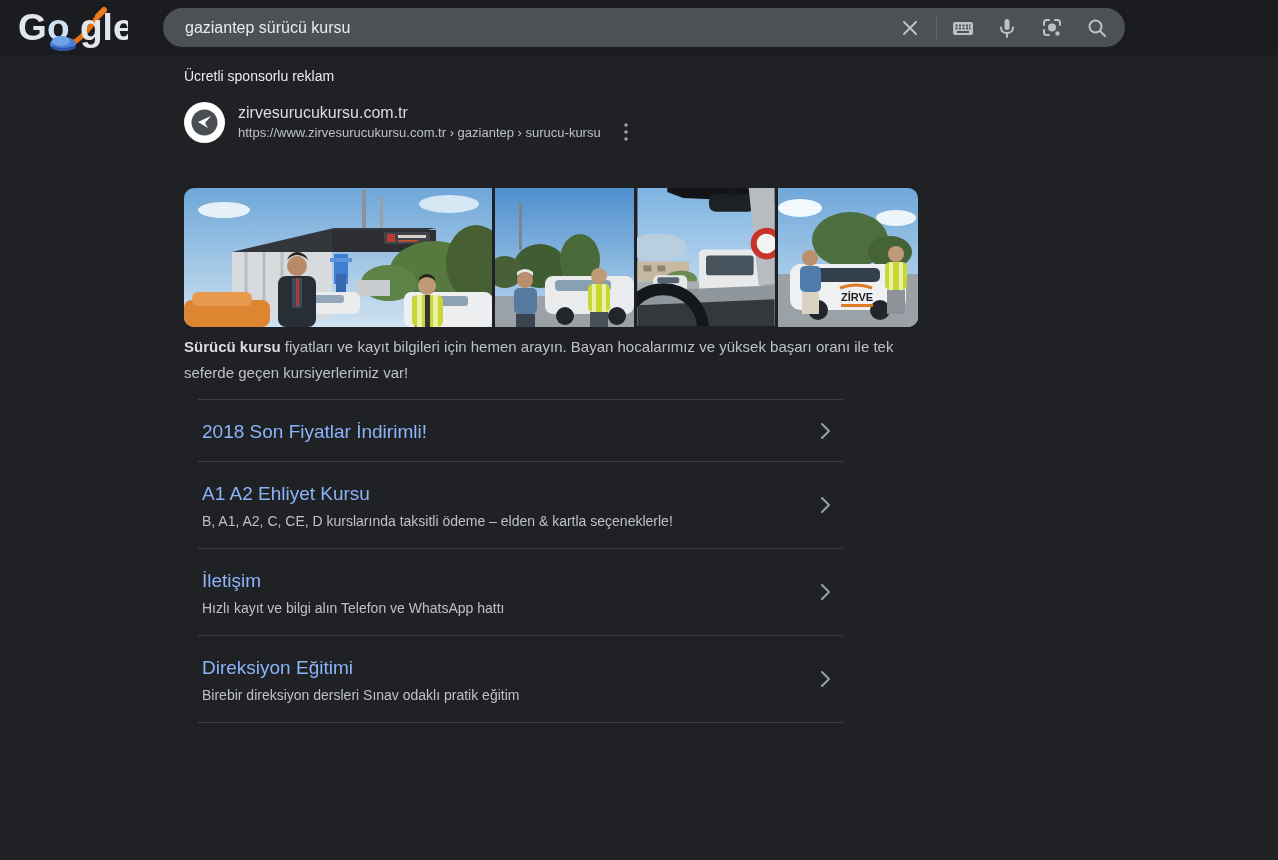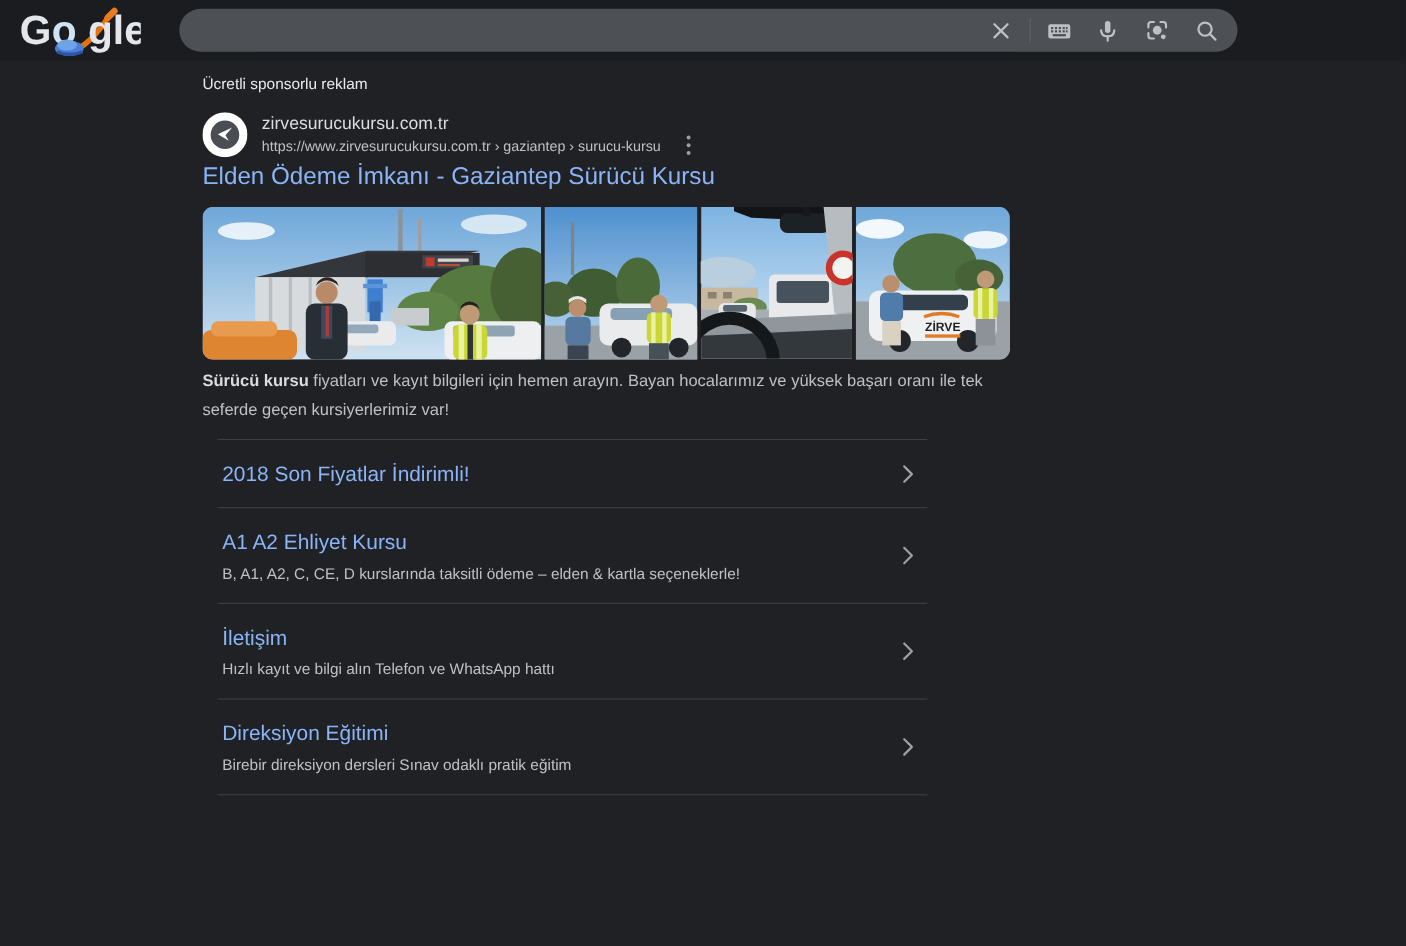--- a/index.html
+++ b/index.html
@@ -58,20 +58,21 @@
         <path d="M38 42 Q52 44 64 32 Q74 22 80 12" stroke="#e8710a" stroke-width="5" fill="none" stroke-linecap="round"></path>
         <path d="M80 12 L86 6" stroke="#e87c1e" stroke-width="6" fill="none" stroke-linecap="round"></path>
         <ellipse cx="45" cy="40" rx="13" ry="7" fill="#4b7fd6"></ellipse>
         <ellipse cx="43" cy="37" rx="9" ry="5" fill="#6fa3e8"></ellipse>
         <path d="M34 43 Q45 48 57 43" stroke="#2b55a8" stroke-width="3" fill="none"></path>
       </g>
       <text x="62" y="36" font-size="37" font-weight="bold" fill="#e3e6ea">gle</text>
     </svg>
 
     <div class="search-pill">
+      <input class="search-input" type="text" value="gaziantep sürücü kursu" style="">
 
       <svg class="pill-icon" style="left:735px" viewBox="0 0 24 24">
         <path d="M6 6 L18 18 M18 6 L6 18" stroke="#bdc1c6" stroke-width="2" stroke-linecap="round"></path>
       </svg>
 
       <div class="pill-divider"></div>
 
       <svg class="pill-icon" style="left:788px" viewBox="0 0 24 24">
         <rect x="2" y="6" width="20" height="13" rx="2" fill="#bdc1c6"></rect>
         <g fill="#4d5156">
@@ -120,21 +121,20 @@
 
   <div class="domain">zirvesurucukursu.com.tr</div>
   <div class="breadcrumb">https://www.zirvesurucukursu.com.tr › gaziantep › surucu-kursu</div>
 
   <svg class="kebab" viewBox="0 0 20 24">
     <circle cx="10" cy="5" r="1.8" fill="#9aa0a6"></circle>
     <circle cx="10" cy="12" r="1.8" fill="#9aa0a6"></circle>
     <circle cx="10" cy="19" r="1.8" fill="#9aa0a6"></circle>
   </svg>
 
-  <a class="ad-title">Elden Ödeme İmkanı - Gaziantep Sürücü Kursu</a>
 
   <div class="carousel">
 
     <div class="tile" style="width:308px">
       <svg width="308" height="139" viewBox="0 0 308 139">
         <defs>
           <linearGradient id="sky1" x1="0" y1="0" x2="0" y2="1">
             <stop offset="0" stop-color="#6ea7d9"></stop>
               <stop offset="1" stop-color="#cfe2f1"></stop>
           </linearGradient>

